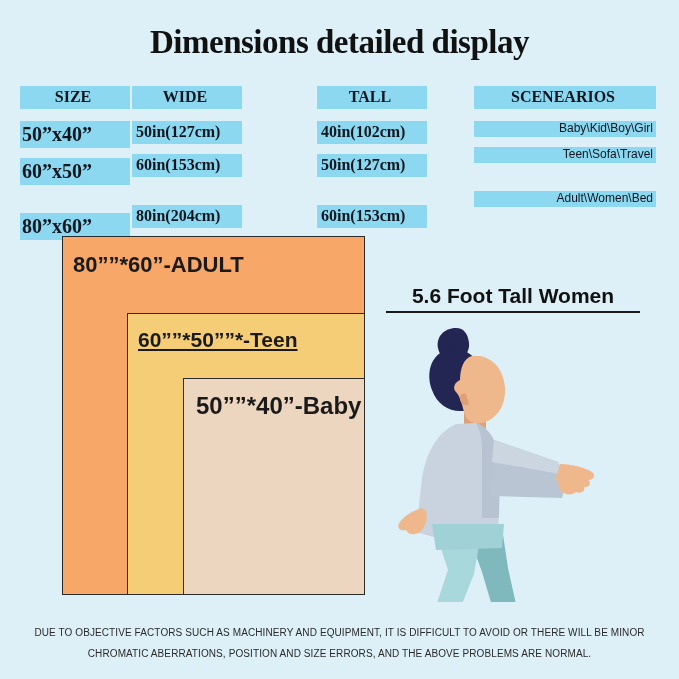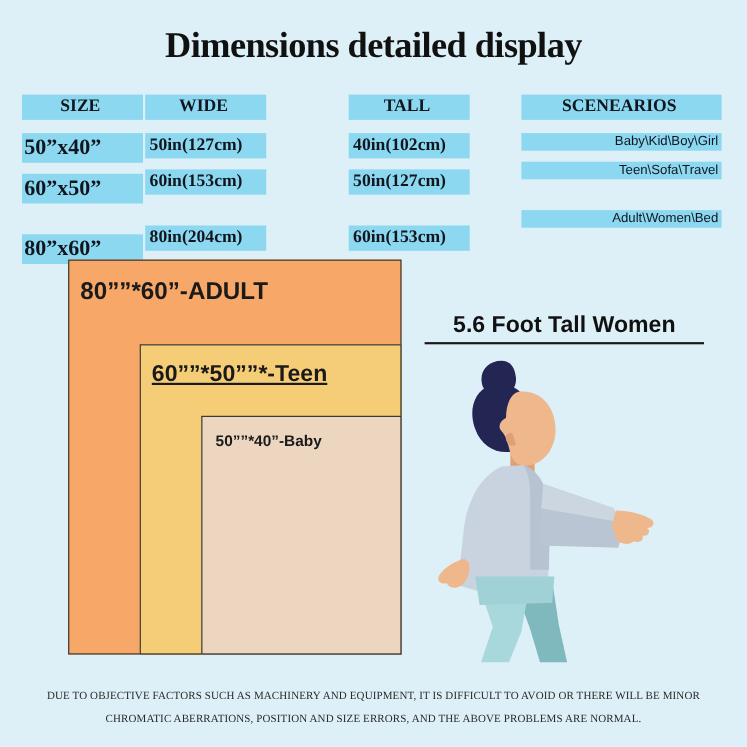--- a/index.html
+++ b/index.html
@@ -126,21 +126,21 @@
   }
   .rect-label {
     position: absolute;
     font-family: "Liberation Sans", sans-serif;
     font-weight: bold;
     color: #1a1a1a;
     white-space: nowrap;
   }
   .label-adult { left: 73px;  top: 252px; font-size: 22px; }
   .label-teen  { left: 138px; top: 328px; font-size: 21px; text-decoration: underline; }
-  .label-baby  { left: 196px; top: 392px; font-size: 14px; }
+  .label-baby  { left: 196px; top: 392px; font-size: 24px; }
 
   
   .woman-block {
     position: absolute;
     left: 386px;
     top: 284px;
     width: 260px;
     height: 320px;
   }
   .woman-title {
@@ -163,21 +163,21 @@
     top: 28px;
   }
 
   
   .disclaimer {
     position: absolute;
     left: 0;
     top: 622px;
     width: 679px;
     text-align: center;
-    font-family: Liberation Serif, serif;
+    font-family: Liberation Sans, sans-serif;
     font-size: 10px;
     letter-spacing: 0.1px;
     color: #2a2a2a;
     line-height: 2.1;
   }
   .disclaimer div { white-space: nowrap; }
 </style>
 </head>
 <body>
 

